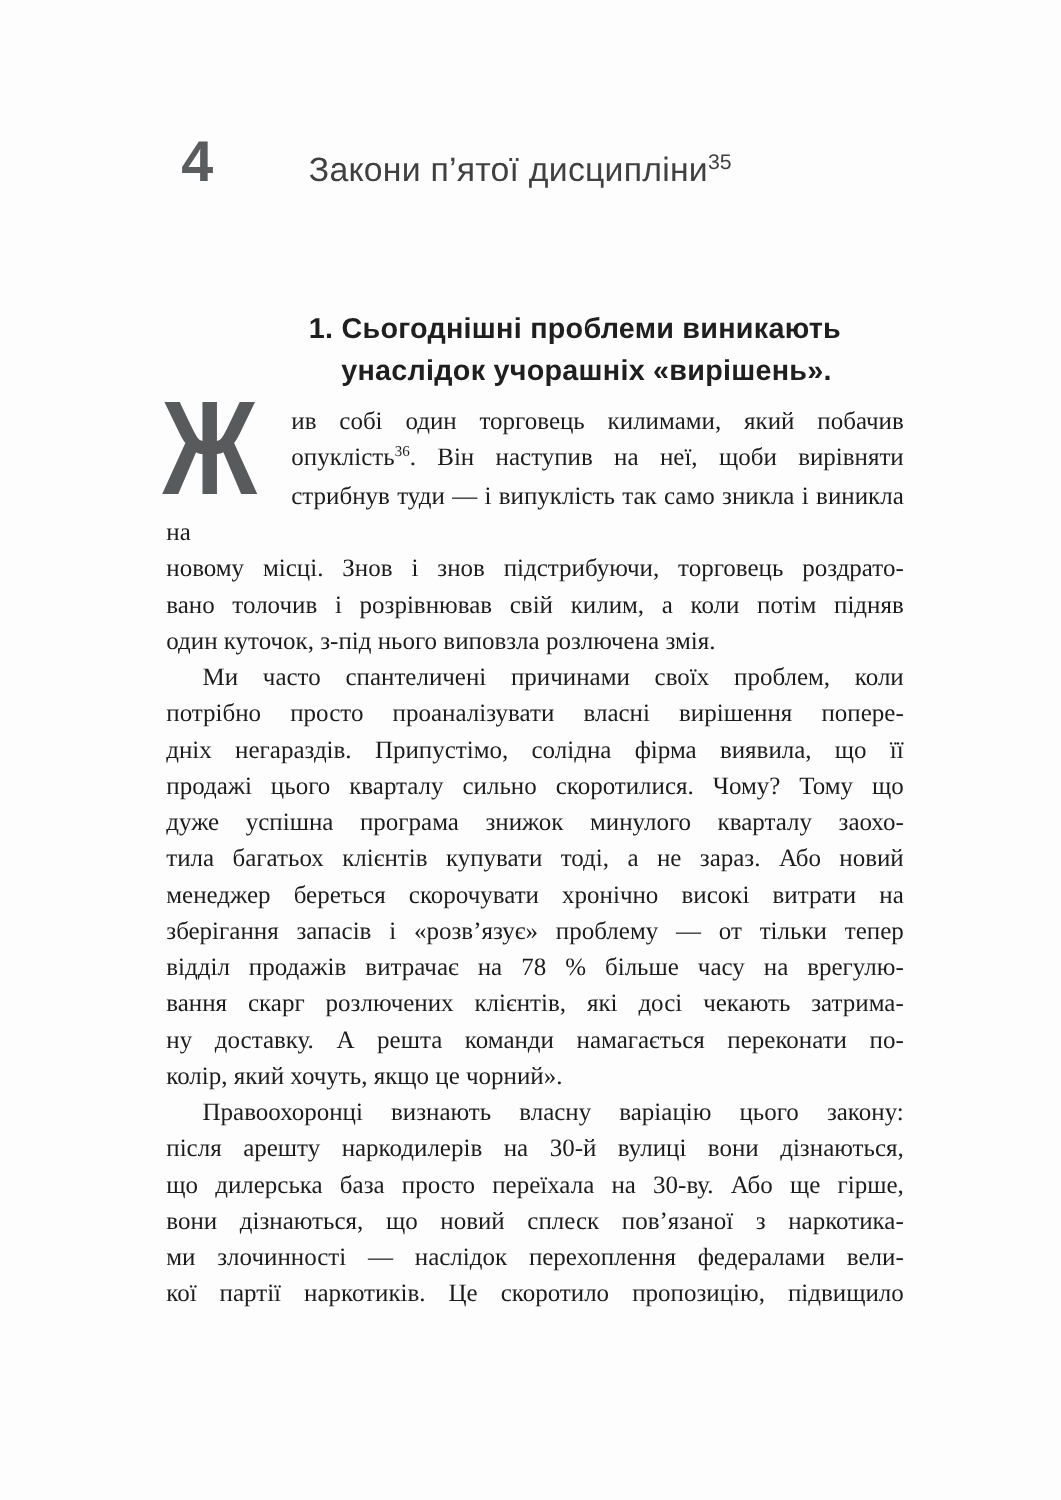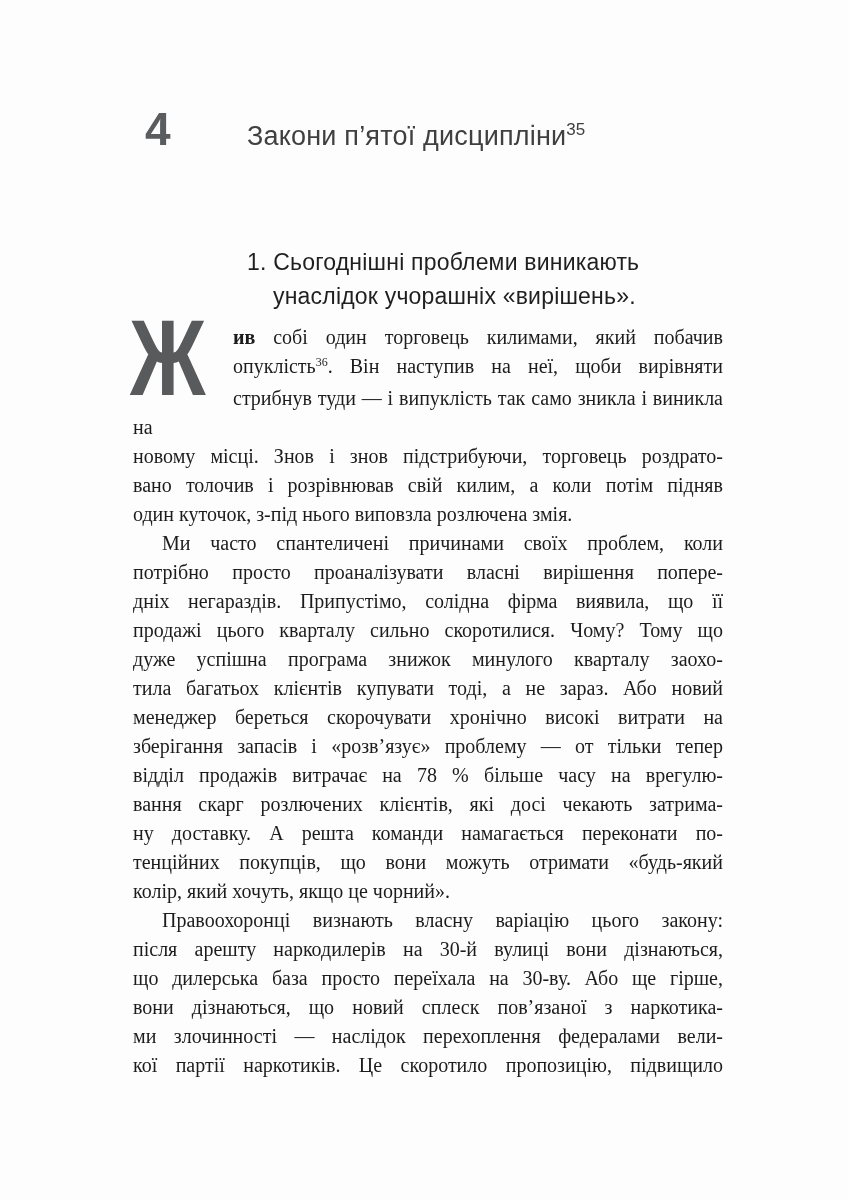--- a/index.html
+++ b/index.html
@@ -37,38 +37,38 @@
   .chapter-title .sup{
     font-size:17px;
     position:relative;
     top:-10px;
     letter-spacing:0;
   }
   
   .section-heading{
     margin:93px 0 0 247px;
     font-family:"Liberation Sans", sans-serif;
-    font-weight:400;
+    font-weight:700;
     font-size:23px;
     line-height:34px;
     color:#1f1f1f;
     letter-spacing:0.2px;
   }
   .sh-line2{padding-left:26px;}
   
   .body-text{
     margin:10px 0 0 133px;
     width:590px;
     font-size:20px;
     line-height:29px;
   }
   .jline{text-align:justify;text-align-last:justify;}
   .jlast{text-align:left;text-align-last:left;}
   .indent{text-indent:29px;}
-  .bold{font-weight:700;margin-top:48px;}
+  .bold{font-weight:400;margin-top:48px;}
   .fn{
     font-size:12px;
     position:relative;
     top:-7px;
     letter-spacing:0;
   }
   
   .dropcap-float{
     float:left;
     width:78px;
@@ -124,21 +124,20 @@
       <div class="jline">потрібно просто проаналізувати власні вирішення попере-</div>
       <div class="jline">дніх негараздів. Припустімо, солідна фірма виявила, що її</div>
       <div class="jline">продажі цього кварталу сильно скоротилися. Чому? Тому що</div>
       <div class="jline">дуже успішна програма знижок минулого кварталу заохо-</div>
       <div class="jline">тила багатьох клієнтів купувати тоді, а не зараз. Або новий</div>
       <div class="jline">менеджер береться скорочувати хронічно високі витрати на</div>
       <div class="jline">зберігання запасів і «розв’язує» проблему — от тільки тепер</div>
       <div class="jline">відділ продажів витрачає на 78 % більше часу на врегулю-</div>
       <div class="jline">вання скарг розлючених клієнтів, які досі чекають затрима-</div>
       <div class="jline">ну доставку. А решта команди намагається переконати по-</div>
-      <div class="jline">тенційних покупців, що вони можуть отримати «будь-який</div>
       <div class="jlast">колір, який хочуть, якщо це чорний».</div>
     </div>
 
     <div>
       <div class="jline indent">Правоохоронці визнають власну варіацію цього закону:</div>
       <div class="jline">після арешту наркодилерів на 30-й вулиці вони дізнаються,</div>
       <div class="jline">що дилерська база просто переїхала на 30-ву. Або ще гірше,</div>
       <div class="jline">вони дізнаються, що новий сплеск пов’язаної з наркотика-</div>
       <div class="jline">ми злочинності — наслідок перехоплення федералами вели-</div>
       <div class="jline">кої партії наркотиків. Це скоротило пропозицію, підвищило</div>

